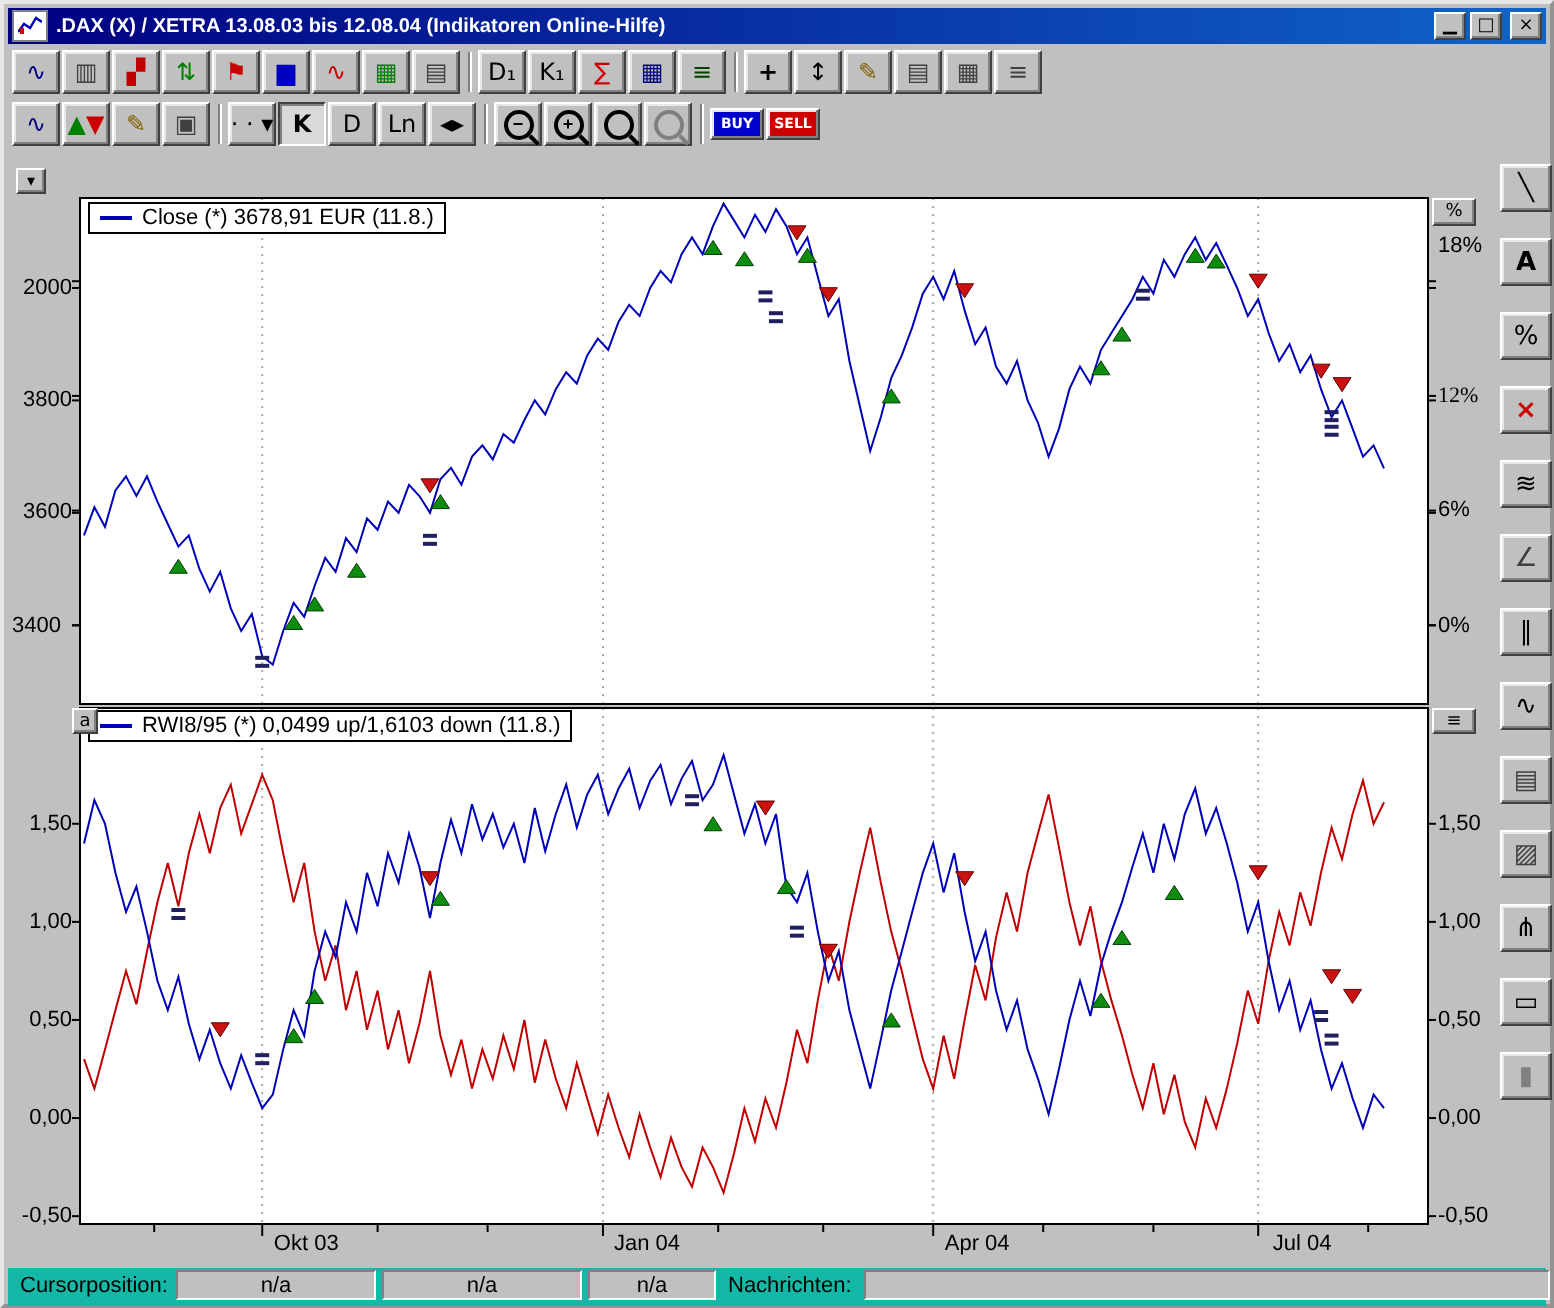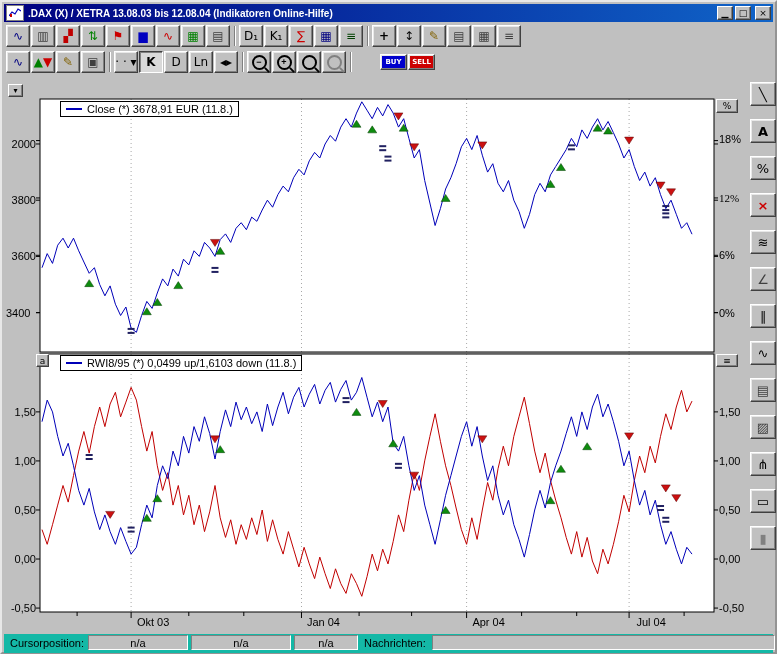--- a/index.html
+++ b/index.html
@@ -38,21 +38,21 @@
        font-size:9px;font-weight:bold;line-height:1;}
   .mag::after{content:"";position:absolute;width:6px;height:2px;background:#000;
               right:-5px;bottom:-3px;transform:rotate(45deg);}
   .mag.dis{border-color:#808080;color:#808080;}
   .mag.dis::after{background:#808080;}
   
   #chart-region{position:absolute;left:4px;top:76px;width:738px;height:554px;background:#c0c0c0;}
   #chart-title{position:absolute;left:0;top:5px;width:738px;text-align:center;
                font-size:12px;color:#000;}
   .legend{position:absolute;background:#fff;border:1px solid #000;height:14px;
-          display:flex;align-items:center;gap:5px;padding:0 5px;font-size:11px;z-index:5;margin-left:16px;}
+          display:flex;align-items:center;gap:5px;padding:0 5px;font-size:11px;z-index:5;}
   .chip{width:16px;height:2px;background:#0000b8;}
   .axl{position:absolute;font-size:11px;color:#000;white-space:nowrap;}
   .cbtn{position:absolute;background:#c0c0c0;border:1px solid;
         border-color:#fff #404040 #404040 #fff;box-shadow:inset -1px -1px 0 #808080;
         font-size:9px;display:flex;align-items:center;justify-content:center;
         padding:0;cursor:pointer;z-index:6;font-family:"DejaVu Sans",sans-serif;}
   
   #right-tools{position:absolute;left:746px;top:80px;width:30px;display:flex;
                flex-direction:column;align-items:center;}
   #right-tools .tb{width:26px;height:24px;margin:0 0 13px 0;}
@@ -184,21 +184,21 @@
       <button class="tb">
         <span class="mag">+</span>
       </button>
       <button class="tb">
         <span class="mag"></span>
       </button>
       <button class="tb">
         <span class="mag dis"></span>
       </button>
       <span class="tsep"></span>
-      <button class="tb smallbtn" style="background: rgb(0, 0, 204); color: rgb(255, 255, 255); margin-left: 25px;">
+      <button class="tb smallbtn" style="background: rgb(0, 0, 204); color: rgb(255, 255, 255);">
         <span class="g">BUY</span>
       </button>
       <button class="tb smallbtn" style="background: rgb(204, 0, 0); color: rgb(255, 255, 255); align-items: center;">
         <span class="g">SELL</span>
       </button>
     </div>
 
   <div id="chart-region">
       <svg width="738" height="554" style="position: absolute; left: 0px; top: 0px;">
         <rect x="34" y="21" width="674" height="253" fill="#ffffff"></rect>
@@ -331,21 +331,21 @@
       <span>RWI8/95 (*) 0,0499 up/1,6103 down (11.8.)</span>
     </div>
 
     <button class="cbtn" style="left:710px;top:21px;width:22px;height:14px">%</button>
     <button class="cbtn" style="left:30px;top:276px;width:13px;height:13px">a</button>
     <button class="cbtn" style="left:710px;top:276px;width:22px;height:13px">≡</button>
   <div class="axl" style="left: 0px; top: 59.9778px; width: 30px; text-align: right;">2000</div>
       <div class="axl" style="left: 0px; top: 116.2px; width: 30px; text-align: right;">3800</div>
       <div class="axl" style="left: 0px; top: 172.422px; width: 30px; text-align: right;">3600</div>
       <div class="axl" style="left: 0px; top: 228.644px; width: 30px; text-align: left;">3400</div>
-      <div class="axl" style="left: 713px; top: 55px; width: 26px; text-align: left;">18%</div>
+      <div class="axl" style="left: 713px; top: 39px; width: 26px; text-align: left;">18%</div>
       <div class="axl" style="left: 713px; top: 113.951px; width: 26px; text-align: left; font-family: Liberation Serif, serif;">12%</div>
       <div class="axl" style="left: 713px; top: 171.298px; width: 26px; text-align: left;">6%</div>
       <div class="axl" style="left: 713px; top: 228.644px; width: 26px; text-align: left;">0%</div>
       <div class="axl" style="left: 0px; top: 327.878px; width: 30px; text-align: right;">1,50</div>
       <div class="axl" style="left: 713px; top: 327.878px; width: 28px; text-align: left;">1,50</div>
       <div class="axl" style="left: 0px; top: 376.928px; width: 30px; text-align: right;">1,00</div>
       <div class="axl" style="left: 713px; top: 376.928px; width: 28px; text-align: left;">1,00</div>
       <div class="axl" style="left: 0px; top: 425.977px; width: 30px; text-align: right;">0,50</div>
       <div class="axl" style="left: 713px; top: 425.977px; width: 28px; text-align: left;">0,50</div>
       <div class="axl" style="left: 0px; top: 475.027px; width: 30px; text-align: right;">0,00</div>

